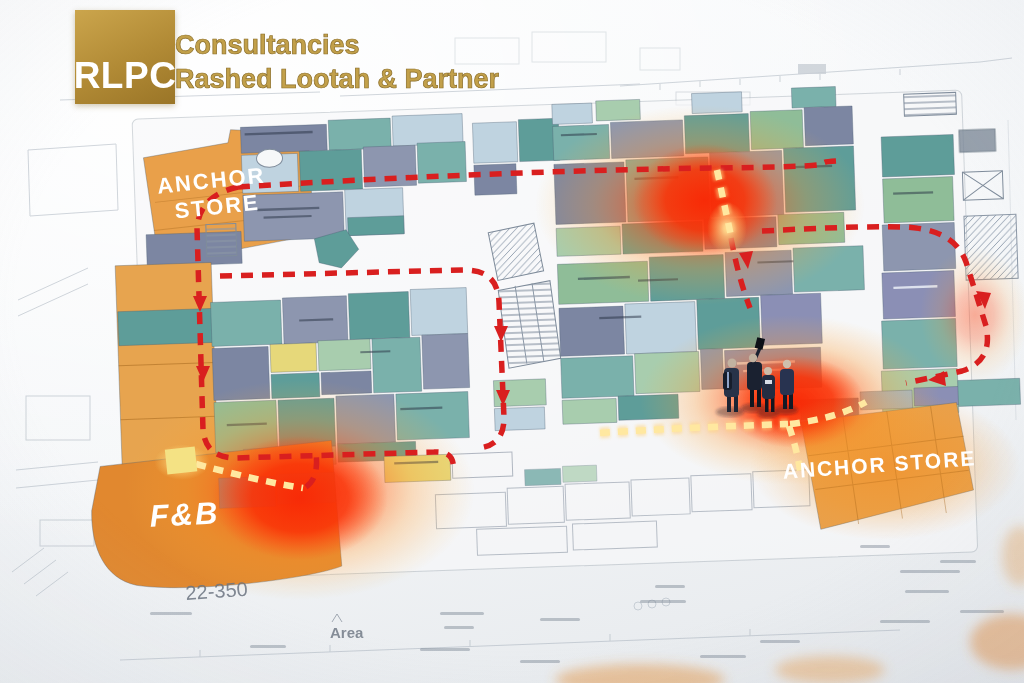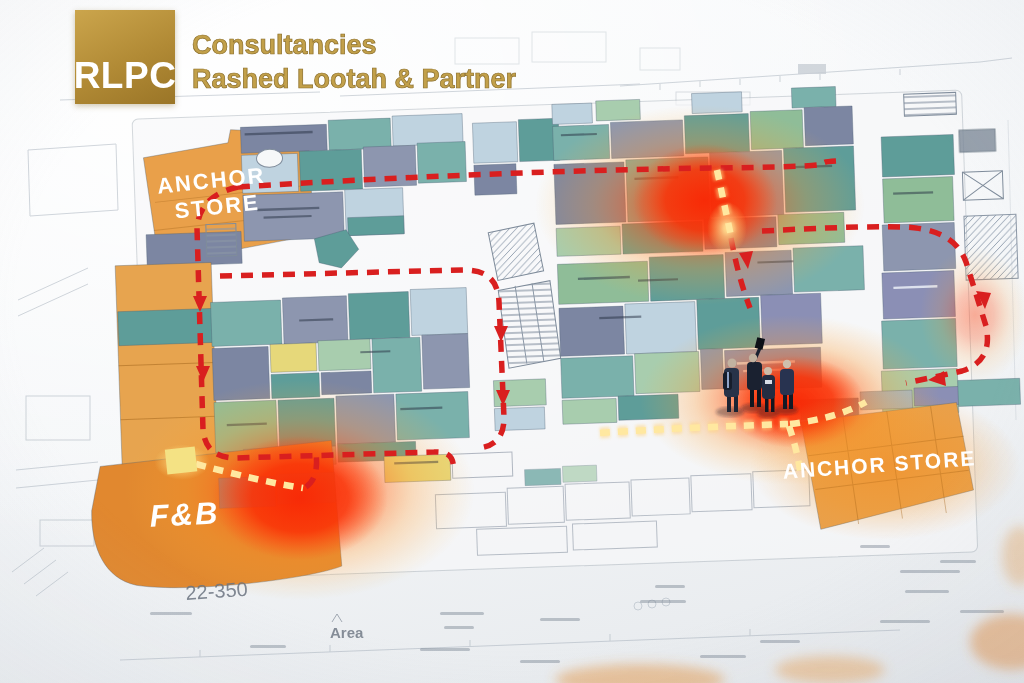--- a/index.html
+++ b/index.html
@@ -16,21 +16,21 @@
   .c-teal{fill:#7ab1ab}.c-teal2{fill:#5e9d99}.c-slate{fill:#8d96af}.c-slate2{fill:#7c86a2}
   .c-green{fill:#8fbd98}.c-green2{fill:#a8cdae}.c-pale{fill:#bfd3e0}.c-pblue{fill:#9fb9cc}
   .c-yel{fill:#e6d87a}.c-purp{fill:#8b8fb5}
   .ln{stroke:#9aa5b2;fill:none;stroke-width:1;}
   .mk{fill:rgba(38,48,66,.5);}
   .mkL{fill:rgba(235,240,248,.85);}
   .sq{fill:rgba(108,120,136,.4);}
   .lblW{fill:#ffffff;font-weight:bold;letter-spacing:2px;}
   .ann{fill:#6b7480;}
   
-  .logo{position:absolute;left:36px;top:10px;display:flex;gap:17px;align-items:flex-start;z-index:5;padding-left:39px;}
+  .logo{position:absolute;left:36px;top:10px;display:flex;gap:0;align-items:flex-start;z-index:5;padding-left:39px;}
   .logo-badge{width:100px;height:94px;background:linear-gradient(155deg,#cba54c 0%,#b18a35 55%,#9a7527 100%);
     box-shadow:0 2px 6px rgba(120,95,30,.35);display:flex;align-items:flex-end;justify-content:center;}
   .logo-abbr{color:#fff;font-size:37px;font-weight:bold;letter-spacing:.5px;line-height:1;padding-bottom:10px;}
   .logo-name{margin-top:18px;font-size:27px;line-height:34px;font-weight:bold;color:#c2a04a;
     -webkit-text-stroke:.7px #8a6d28;text-shadow:0 1px 1px rgba(255,255,255,.65);}
 </style>
 </head>
 <body>
 
 <div class="stage">

